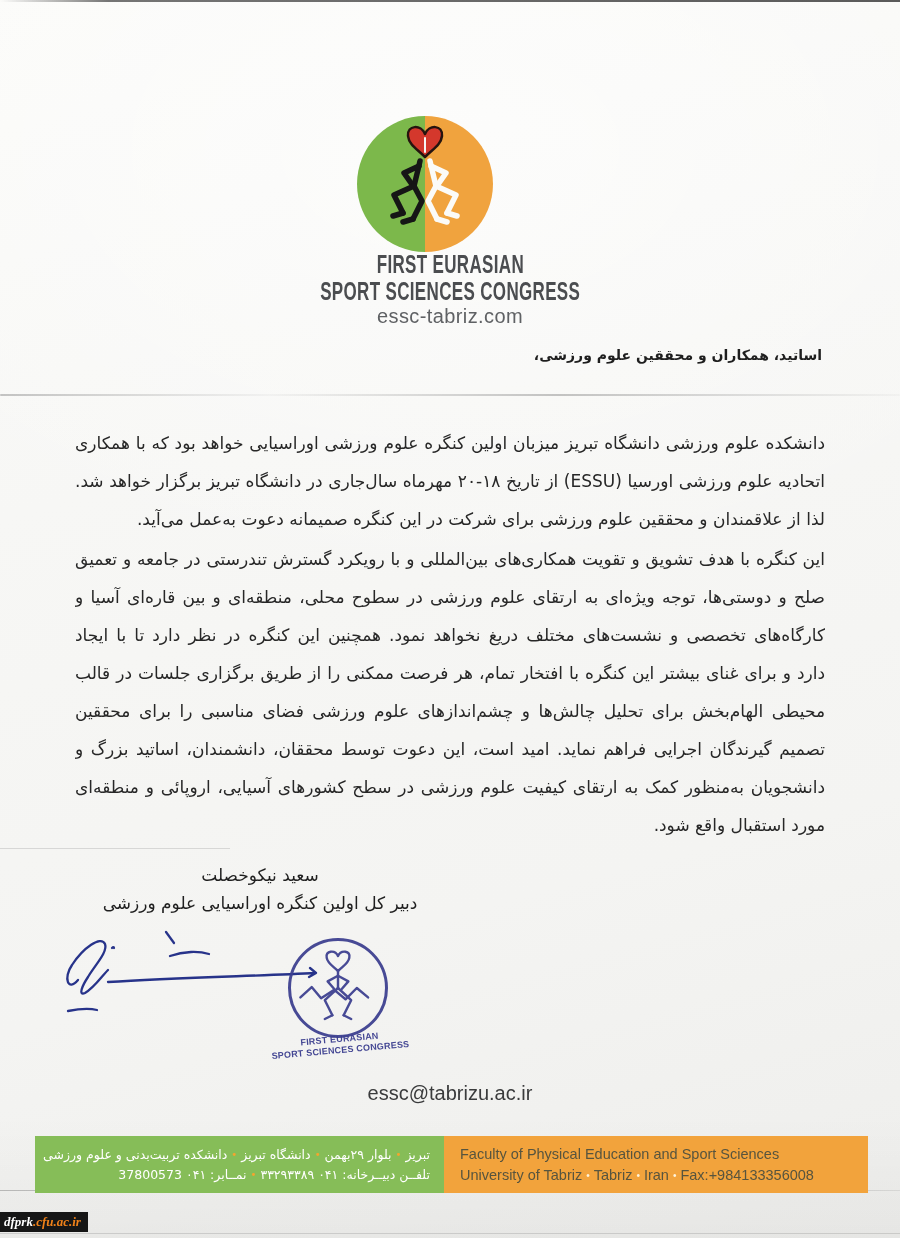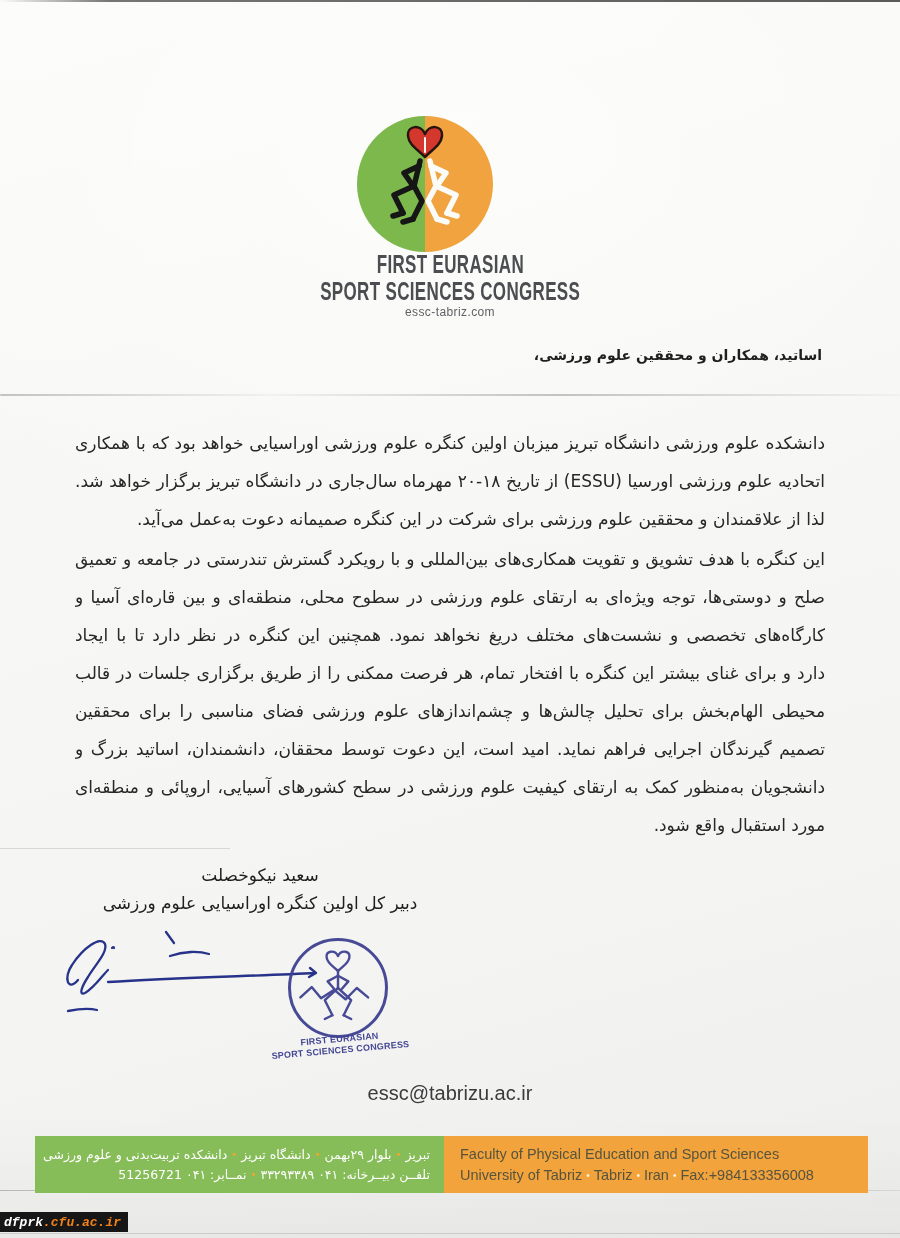--- a/index.html
+++ b/index.html
@@ -20,21 +20,21 @@
 
   
   .logo{position:absolute;left:357px;top:116px;width:136px;height:136px;border-radius:50%;
         background:linear-gradient(90deg,#7cb84b 0 50%,#f0a33e 50% 100%);}
   .logo svg{position:absolute;inset:0;}
   .title-line{position:absolute;left:0;right:0;text-align:center;color:#4b4d50;
         font-family:"Liberation Sans",sans-serif;font-weight:bold;}
   .t1{top:250px;font-size:25px;}
   .t2{top:277px;font-size:25px;}
   .title-line .cond{display:inline-block;transform:scaleX(.68);transform-origin:center;white-space:nowrap;letter-spacing:.5px;}
-  .website{position:absolute;left:0;right:0;top:305px;text-align:center;font-size:12px;color:#5f6164;
+  .website{position:absolute;left:0;right:0;top:305px;text-align:center;font-size:20px;color:#5f6164;
         font-family:"Liberation Sans",sans-serif;letter-spacing:.4px;}
 
   
   .salutation{position:absolute;right:78px;top:347px;direction:rtl;font-size:14px;font-weight:bold;color:#1e1e1e;}
   .para{position:absolute;left:75px;width:750px;direction:rtl;color:#272727;}
   .para .line{height:38px;line-height:38px;font-size:17px;text-align:justify;text-align-last:justify;overflow:hidden;}
   .para .line.last{text-align:right;text-align-last:right;}
   .p1{top:424px;}
   .p2{top:540px;}
   .sig{position:absolute;left:90px;top:861px;width:340px;text-align:center;direction:rtl;color:#1f1f1f;
@@ -59,21 +59,21 @@
         display:flex;flex-direction:column;justify-content:center;}
   .footer-orange{flex:1;background:#f2a33c;box-sizing:border-box;padding:7px 8px 7px 16px;
         color:#57543e;font-size:14.5px;line-height:21px;font-family:"Liberation Sans",sans-serif;
         display:flex;flex-direction:column;justify-content:center;}
   .dot{display:inline-block;margin:0 4px;font-size:10px;vertical-align:1px;}
   .dot-orange{color:#f5a42e;}
   .dot-white{color:#fdf4dd;}
 
   
   .wm{position:absolute;left:0;top:1212px;height:20px;background:#161616;display:flex;align-items:center;
-        padding:0 7px 0 4px;font-family:Liberation Mono, monospace;font-style:italic;font-weight:bold;font-size:13px;}
+        padding:0 7px 0 4px;font-family:Liberation Serif, serif;font-style:italic;font-weight:bold;font-size:13px;}
   .wm-prefix{color:#ffffff;}
   .wm-suffix{color:#ef8119;}
 </style>
 </head>
 <body>
 
 <div class="page">
   <div class="shade"></div>
   <div class="top-edge"></div>
   <div class="crease1"></div>
@@ -172,21 +172,21 @@
   </div>
 
   <div class="email">essc@tabrizu.ac.ir</div>
 
   <div class="footer">
     <div class="footer-green">
       <div>
         <span>تبریز</span><span class="dot dot-orange">•</span><span>بلوار ۲۹بهمن</span><span class="dot dot-orange">•</span><span>دانشگاه تبریز</span><span class="dot dot-orange">•</span><span>دانشکده تربیت‌بدنی و علوم ورزشی</span>
       </div>
       <div>
-        <span>تلفــن دبیــرخانه: ۰۴۱ ۳۳۲۹۳۳۸۹</span><span class="dot dot-orange">•</span><span>نمــابر: ۰۴۱ 51256721</span>
+        <span>تلفــن دبیــرخانه: ۰۴۱ ۳۳۲۹۳۳۸۹</span><span class="dot dot-orange">•</span><span>نمــابر: ۰۴۱ 37800573</span>
       </div>
     </div>
     <div class="footer-orange">
       <div>Faculty of Physical Education and Sport Sciences</div>
       <div>
         <span>University of Tabriz</span><span class="dot dot-white">•</span><span>Tabriz</span><span class="dot dot-white">•</span><span>Iran</span><span class="dot dot-white">•</span><span>Fax:+984133356008</span>
       </div>
     </div>
   </div>
 

